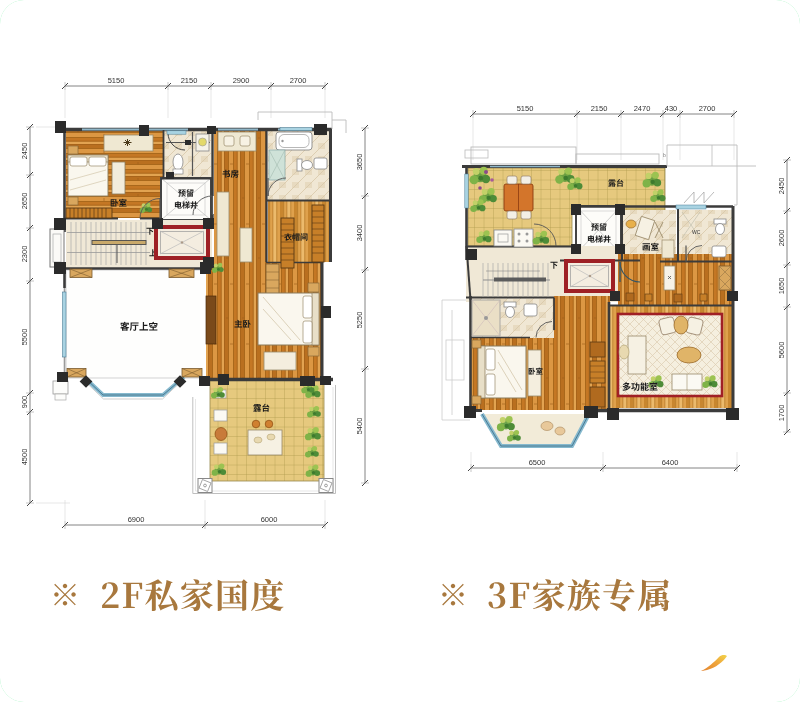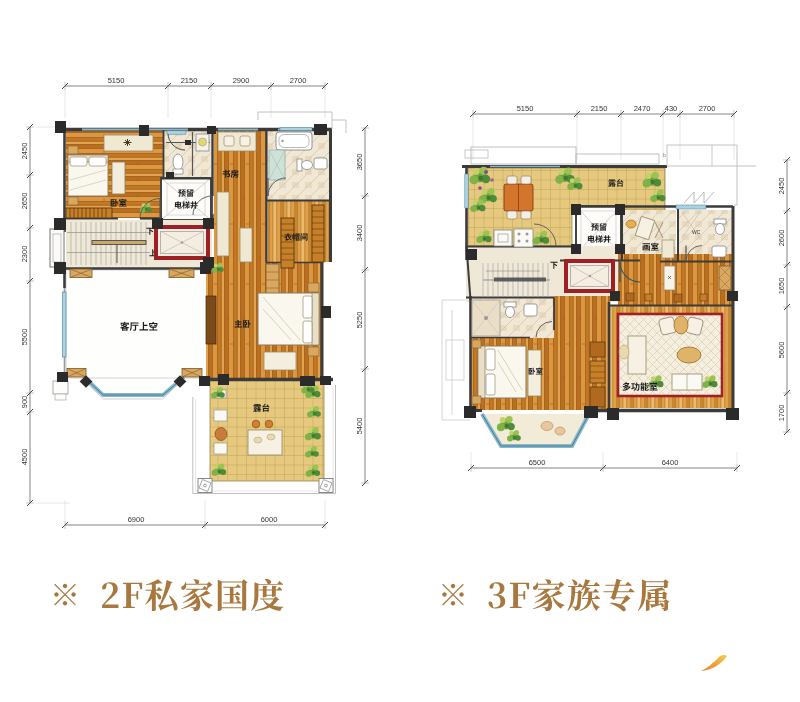--- a/index.html
+++ b/index.html
@@ -1,16 +1,16 @@
 <!DOCTYPE html>
 <html><head><meta charset="utf-8">
 <style>
 html,body{margin:0;padding:0;background:#fff;}
 #c{position:relative;width:800px;height:702px;background:#86efac;overflow:hidden;
-   font-family:"Liberation Sans", sans-serif;}
+   font-family:"Liberation Sans", sans-serif;border-radius:24px;}
 </style></head><body>
 <div id="c">
 <svg width="800" height="702" viewBox="0 0 800 702">
 <defs>
 <pattern id="woodV" width="16" height="60" patternUnits="userSpaceOnUse">
   <rect width="16" height="60" fill="#CE8329"></rect>
   <rect x="0" width="4" height="60" fill="#B96F1F"></rect>
   <rect x="5" width="4" height="60" fill="#DC9743"></rect>
   <rect x="10" width="3" height="60" fill="#C47724"></rect>
   <rect x="13.6" width="2.4" height="60" fill="#E2A351"></rect>

